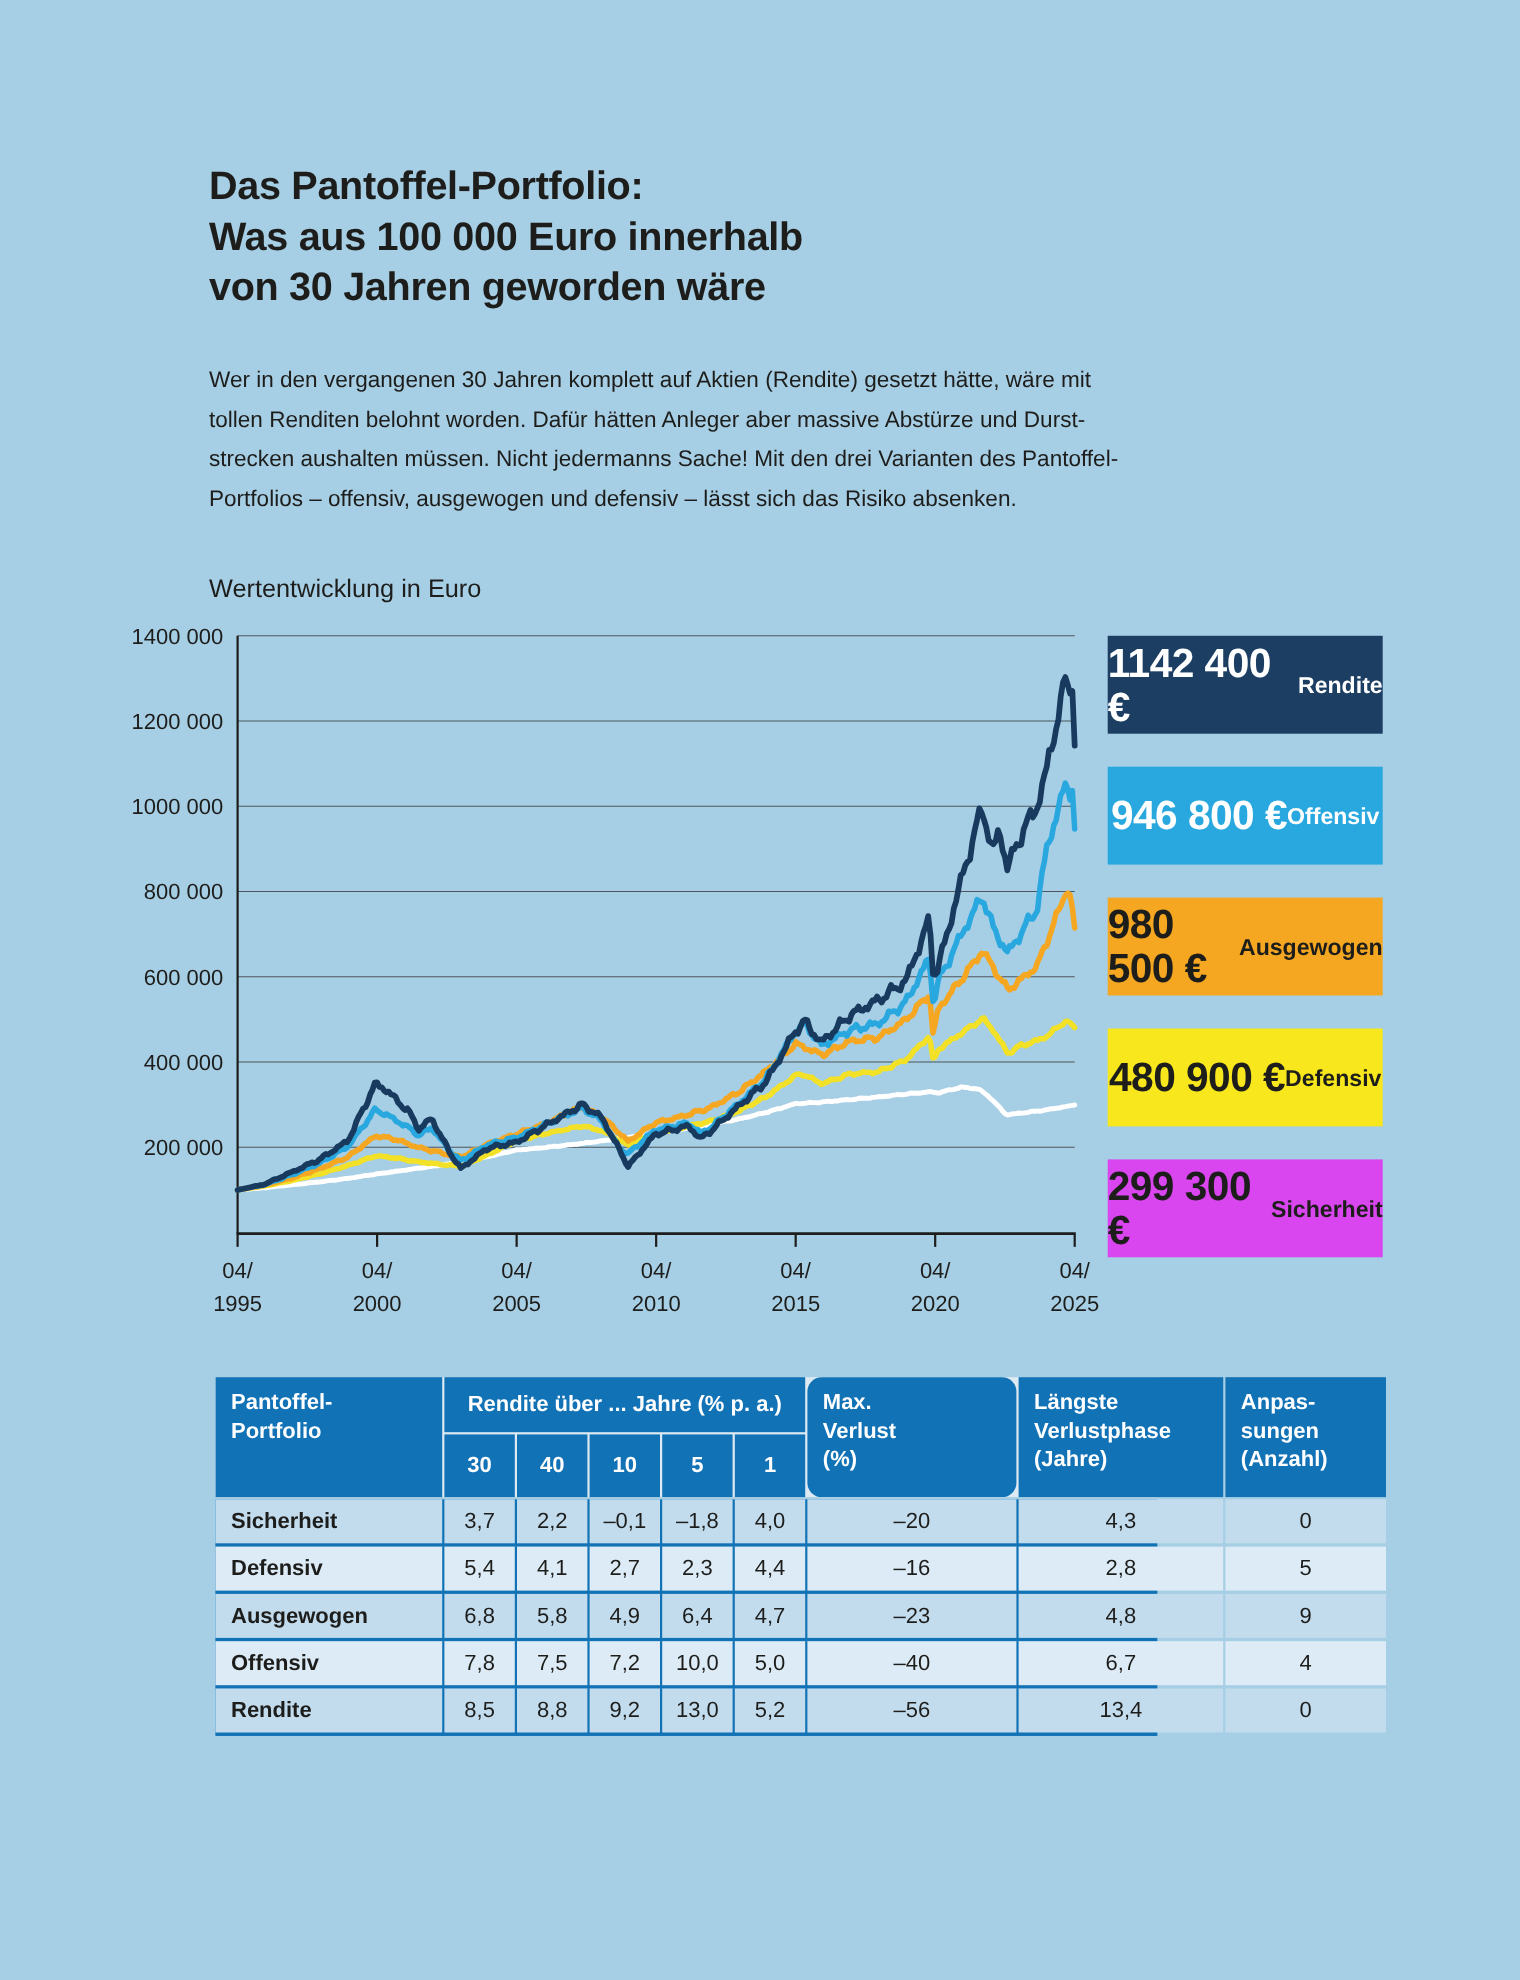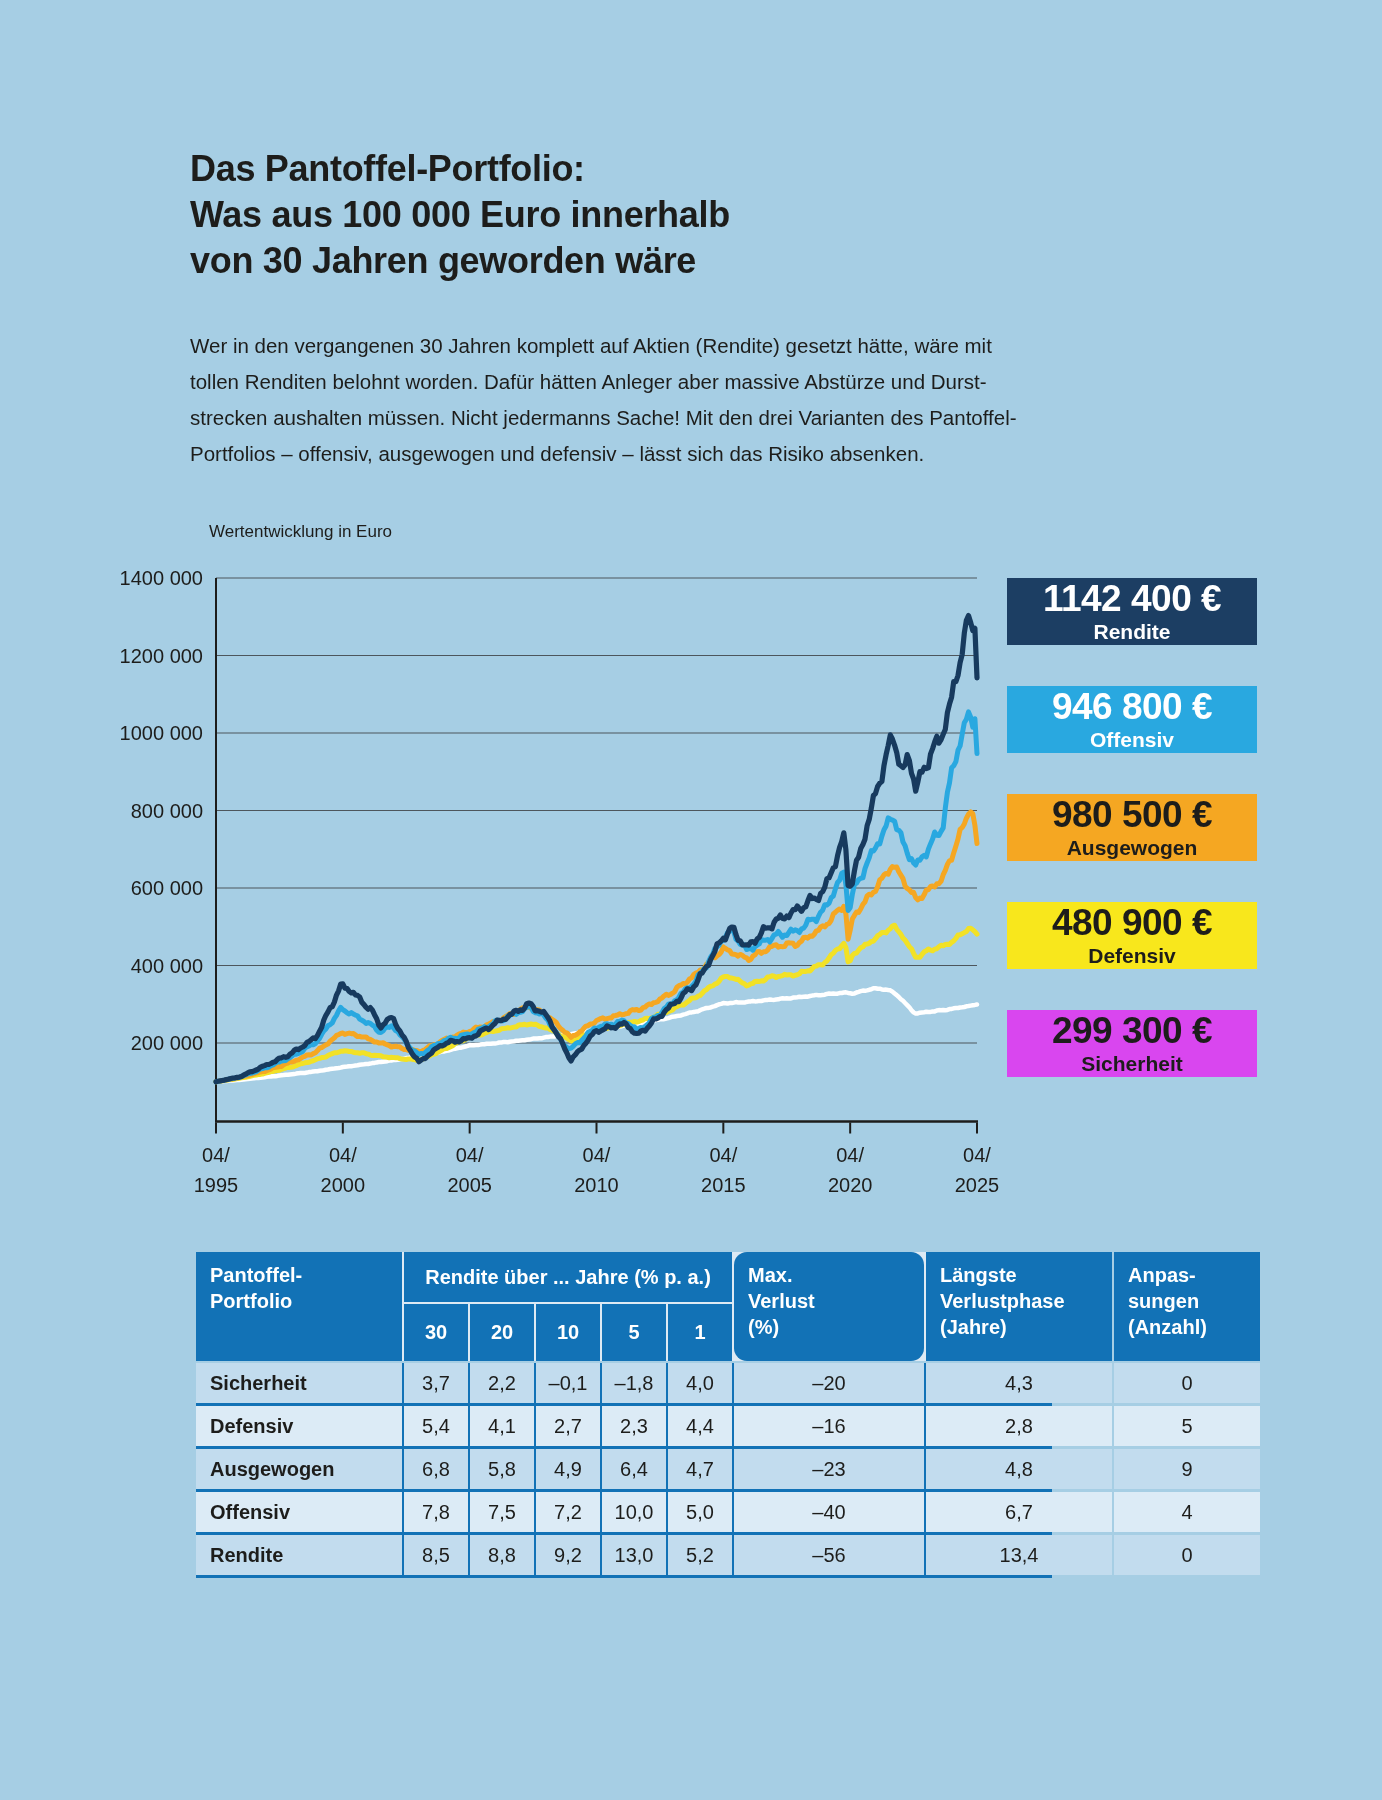--- a/index.html
+++ b/index.html
@@ -15,31 +15,31 @@
   .page-title{
     left:190px;top:146px;
     font-size:36px;font-weight:bold;line-height:46px;
     letter-spacing:-0.3px;white-space:pre-line;
   }
   .intro{
     left:190px;top:328px;
     font-size:20.5px;line-height:36px;white-space:pre-line;
   }
   .chart-caption{
-    left:190px;top:522px;font-size:17px;margin-left:19px;
+    left:190px;top:522px;font-size:23px;
   }
   #chart-svg{position:absolute;left:0;top:470px;}
   .grid-line{stroke:#4d565c;stroke-width:1;}
   .axis-line{stroke:#1d1d1b;}
   .tick-label, .y-label{font-family:"Liberation Sans",sans-serif;font-size:20px;fill:#1d1d1b;}
   .series-path{fill:none;stroke-linejoin:round;stroke-linecap:round;}
   #badges{position:absolute;left:1007px;top:578px;width:250px;}
   .badge{
-    width:250px;height:67px;margin-bottom:41px;
-    display:flex;flex-direction:column;align-items:center;justify-content:center;
+    width:250px;height:89px;margin-bottom:30px;
+    display:flex;flex-direction:row;align-items:center;justify-content:center;
     line-height:1.06;
   }
   .badge .val{font-size:37px;font-weight:bold;letter-spacing:-0.5px;}
   .badge .lbl{font-size:21px;font-weight:bold;margin-top:3px;}
   
   #table{position:absolute;left:196px;top:1252px;width:856px;}
   .t-header{
     display:grid;
     grid-template-columns:206px 64px 64px 64px 64px 64px 190px 186px 146px;
     grid-template-rows:50px 57px;
@@ -138,21 +138,21 @@
       <div class="lbl">Sicherheit</div>
     </div>
   </div>
 
 <div id="table">
   <div class="t-header" id="t-header">
       <div class="hc block c-portfolio">Pantoffel-
 Portfolio</div>
       <div class="hc center c-group">Rendite über ... Jahre (% p. a.)</div>
       <div class="hc center c-sub">30</div>
-      <div class="hc center c-sub">20</div>
+      <div class="hc center c-sub">40</div>
       <div class="hc center c-sub">10</div>
       <div class="hc center c-sub">5</div>
       <div class="hc center c-sub">1</div>
       <div class="hc block c-max">Max.
 Verlust
 (%)</div>
       <div class="hc block c-adjust">Anpas-
 sungen
 (Anzahl)</div>
       <div class="hc block c-longest">Längste

